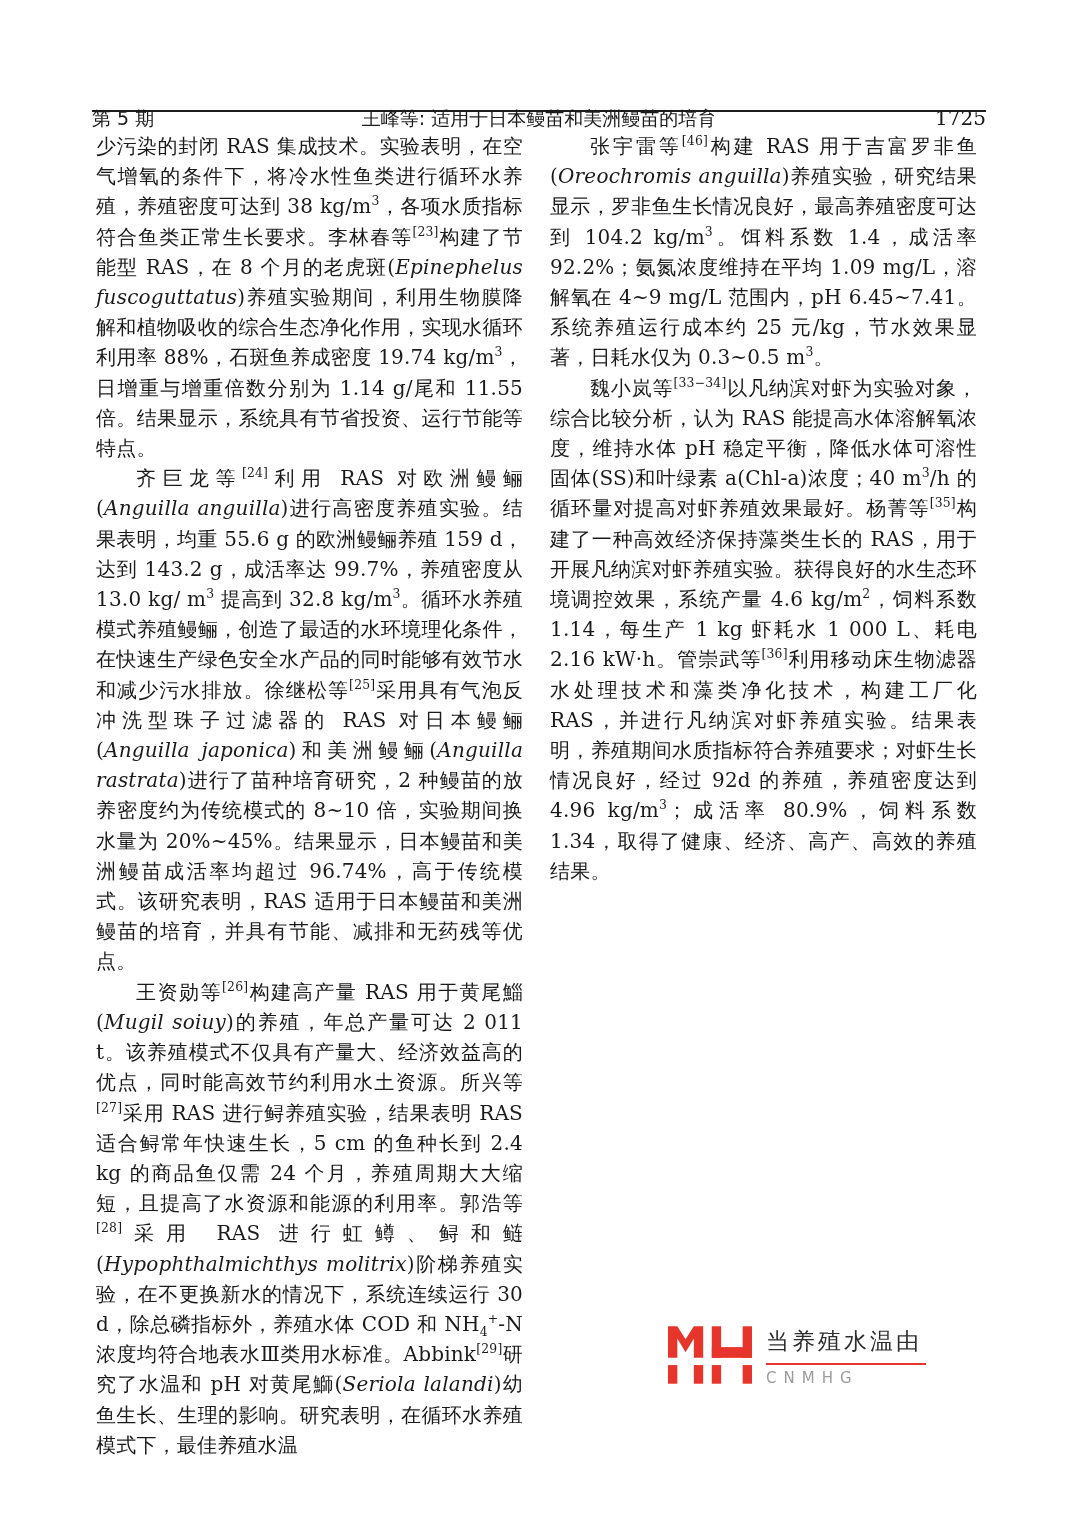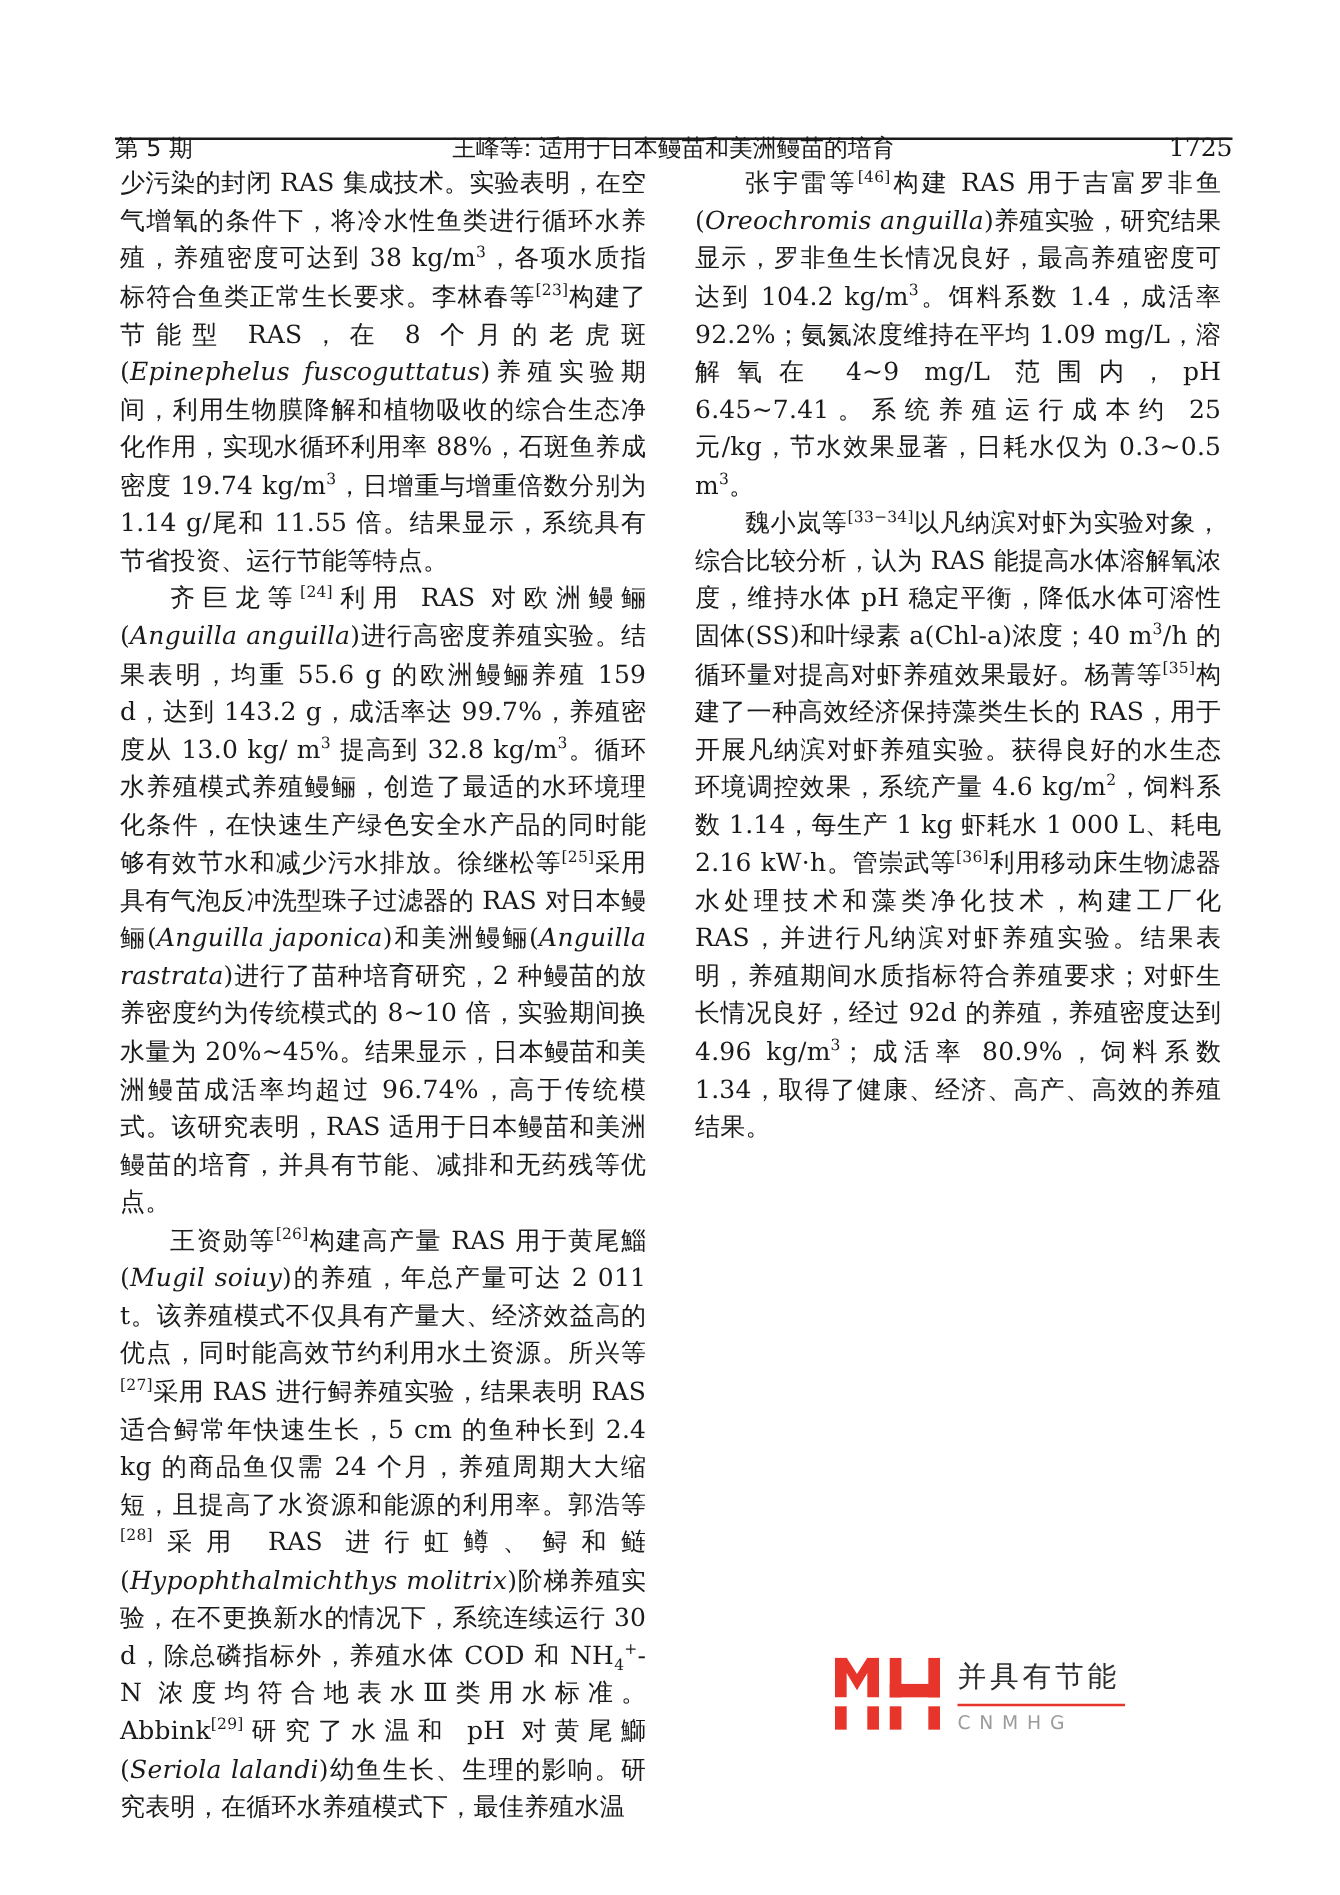--- a/index.html
+++ b/index.html
@@ -20,21 +20,21 @@
   .header .issue{text-align:left;}
   .header .title{text-align:center;}
   .header .pageno{text-align:right;font-family:"DejaVu Serif","Liberation Serif",serif;font-size:20px;}
   .head-rule{
     position:absolute;top:110px;left:92px;width:894px;height:2px;
     background:#1c1c1c;
   }
   
   .columns{
     position:absolute;top:131px;left:96px;width:881px;
-    display:flex;gap:39px;
+    display:flex;gap:27px;
   }
   .col{width:427px;}
   .para{
     margin:0;
     font-size:20px;line-height:30.2px;
     text-align:justify;
     letter-spacing:0.2px;
   }
   .para.indent{text-indent:2em;}
   .para sup{font-size:0.62em;line-height:0;}
@@ -86,16 +86,16 @@
     <polygon class="shape" points="0,0 13,0 24.5,18 36,0 49,0 49,44 36,44 36,17 24.5,36 13,17 13,44 0,44"></polygon>
     <rect class="shape" x="61" y="0" width="13" height="44"></rect>
     <rect class="shape" x="104" y="0" width="13" height="44"></rect>
     <rect class="shape" x="61" y="29" width="56" height="15"></rect>
     <rect class="shape" x="0" y="54" width="13" height="26"></rect>
     <rect class="shape" x="36" y="54" width="13" height="26"></rect>
     <rect class="shape" x="61" y="54" width="13" height="26"></rect>
     <rect class="shape" x="104" y="54" width="13" height="26"></rect>
   </svg>
   <div class="logo-text">
-    <span class="logo-cn">并具有节能</span>
+    <span class="logo-cn">当养殖水温由</span>
     <span class="logo-en">CNMHG</span>
   </div>
 </div>
 
 </body></html>

